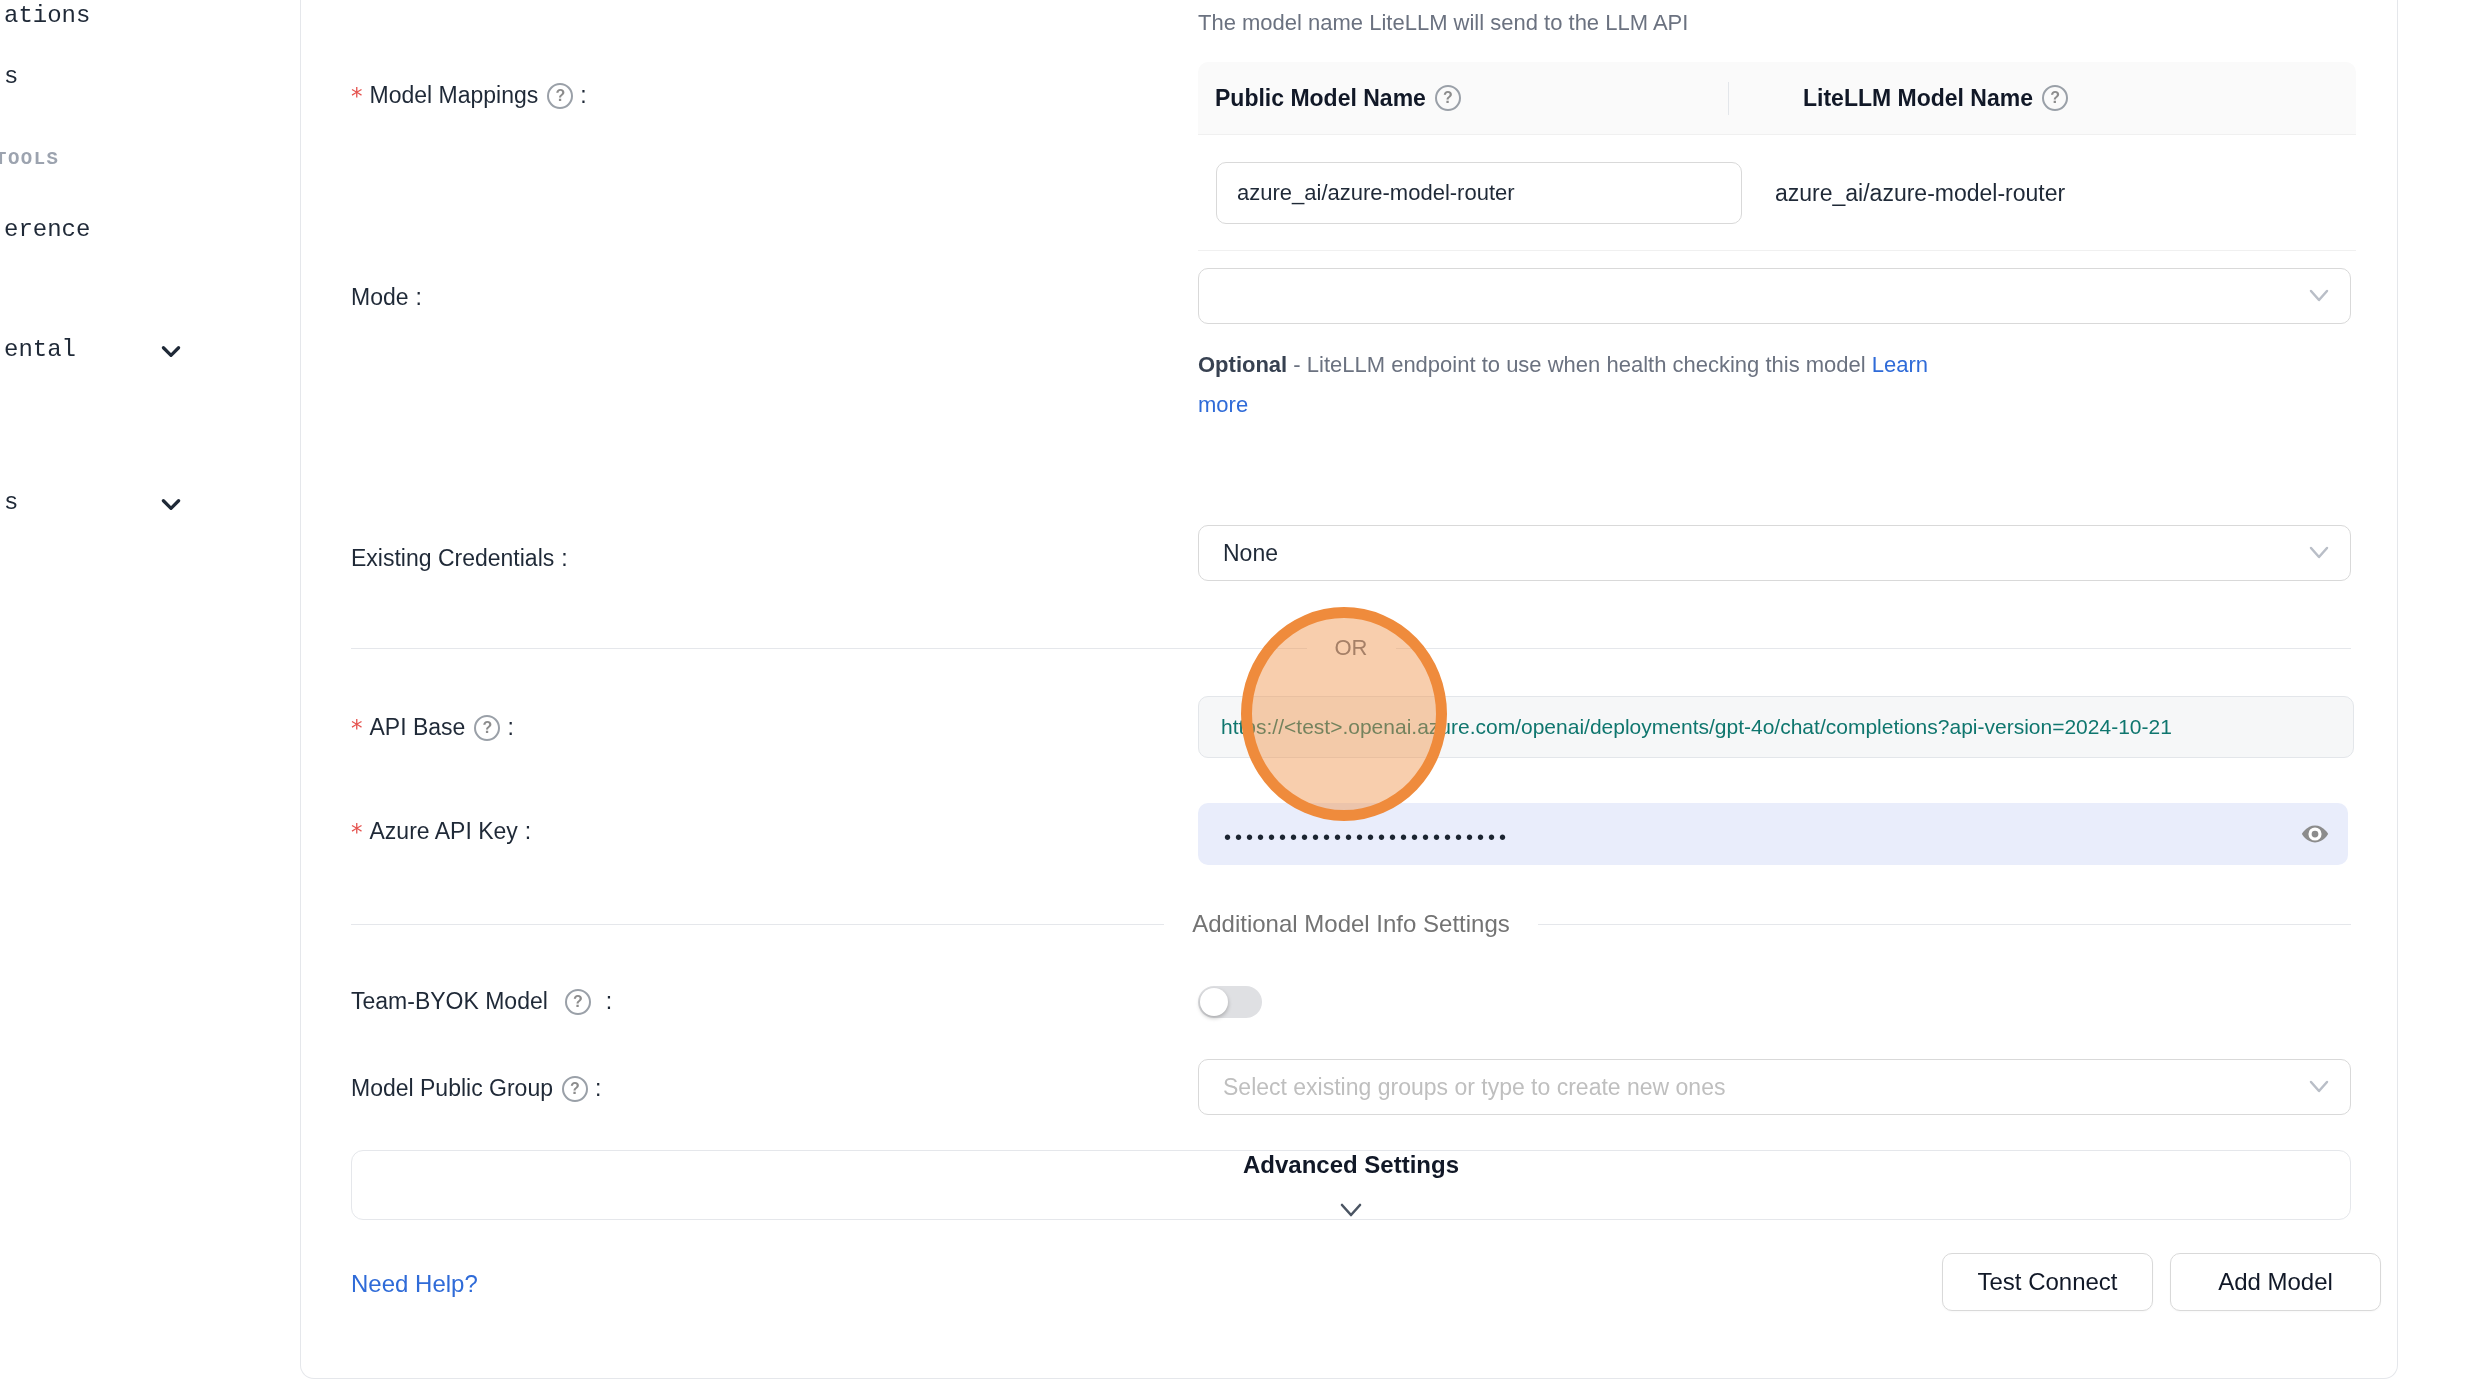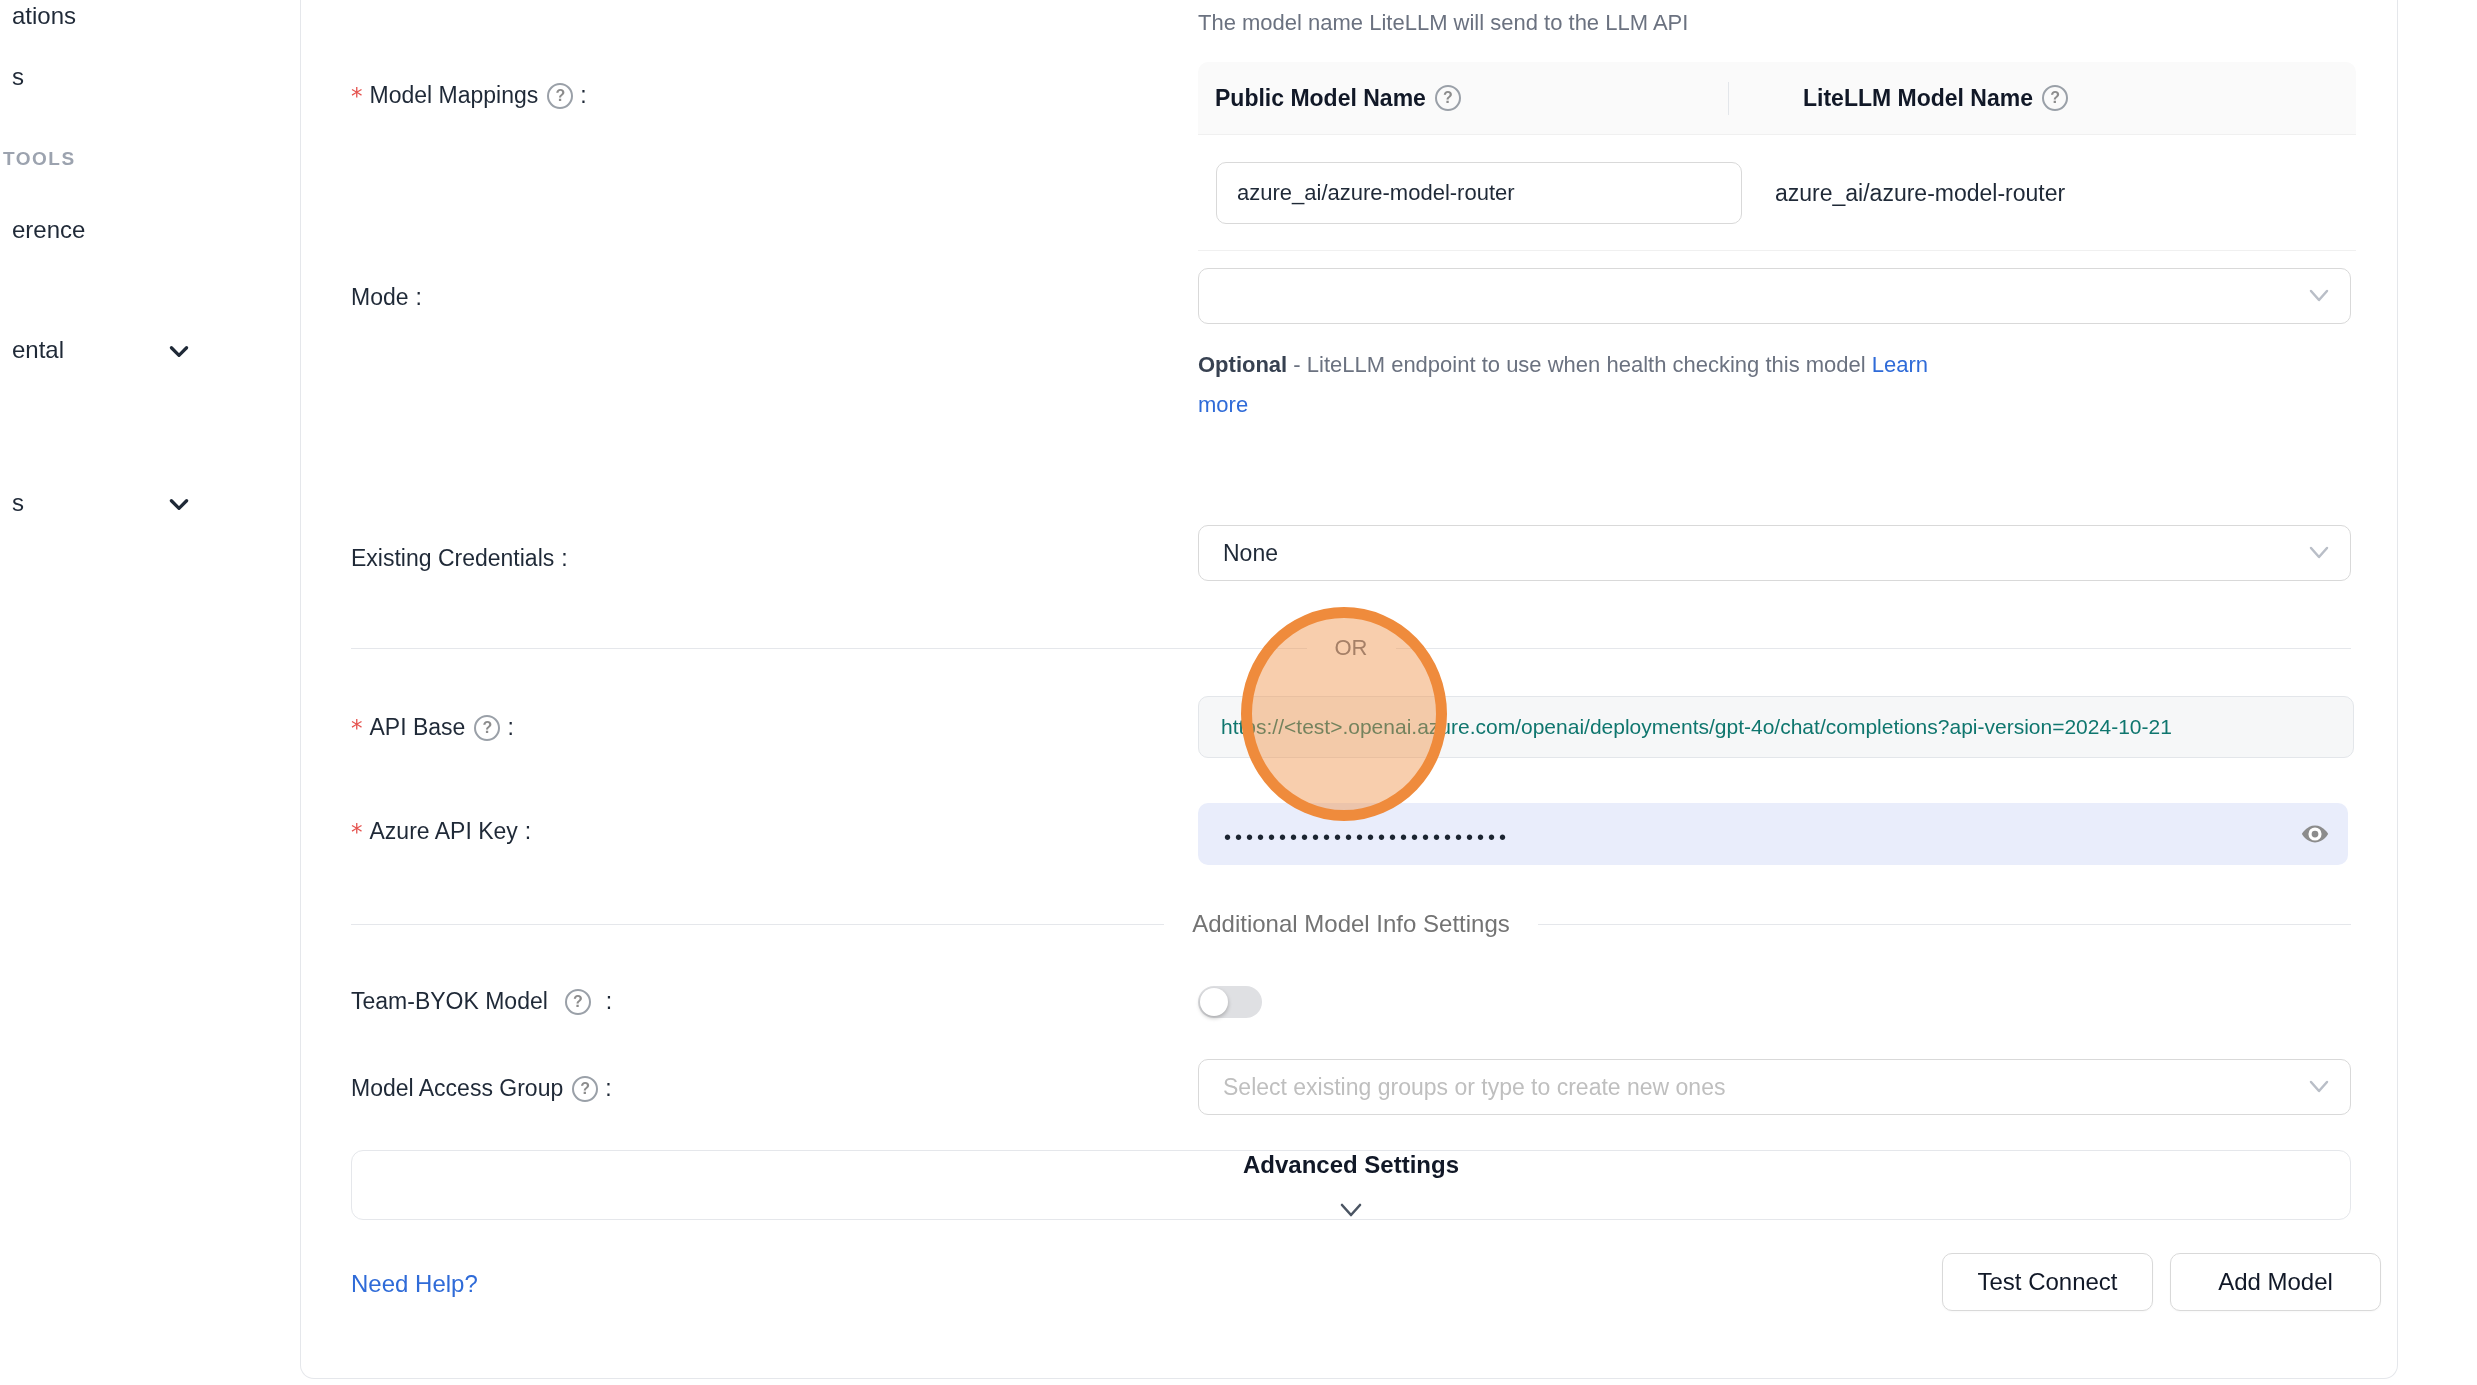--- a/index.html
+++ b/index.html
@@ -1,21 +1,21 @@
 <!DOCTYPE html>
 <html style="--orange: #ef8b3c; --blue: #2f6bd8; --red: #e5534f; --keybg: #e9edfb;"><head>
 <meta charset="utf-8">
 <style>
   * { margin:0; padding:0; box-sizing:border-box; }
   html,body { background:#fff; }
   body { font-family:"Liberation Sans", sans-serif; color:#1f2937; }
   .canvas { position:relative; width:2477px; height:1385px; overflow:hidden; background:#fff; }
 
   
-  .sidebar { position:absolute; left:12px; top:0; width:300px; height:1385px; background:#fff; }
+  .sidebar { position:absolute; left:4px; top:0; width:300px; height:1385px; background:#fff;font-family:Liberation Mono, monospace; }
   .side-item { position:absolute; font-size:24px; color:#1f2937; white-space:nowrap; }
   .side-section { position:absolute; font-size:19px; font-weight:700; color:#9ca3af; letter-spacing:1.5px; white-space:nowrap; }
   .side-chevron { position:absolute; width:26px; height:26px; }
 
   
   .card { position:absolute; left:300px; top:-20px; width:2098px; height:1399px;
           border:1px solid #e5e7eb; border-top:none; border-radius:0 0 14px 14px; background:#fff; }
 
   .abs { position:absolute; }
   .muted { color:#6b7280; }
@@ -199,21 +199,21 @@
   <div class="label-row" style="top:988px;gap:8px;">
     <span>Team-BYOK Model</span>
     <span class="qicon">?</span>
     <span class="colon">:</span>
   </div>
   <div class="switch" style="top:986px;">
     <div class="knob"></div>
   </div>
 
   <div class="label-row" style="top:1075px;">
-    <span>Model Access Group</span>
+    <span>Model Public Group</span>
     <span class="qicon">?</span>
     <span class="colon">:</span>
   </div>
   <div class="control select" style="top:1059px;">
     <span class="placeholder">Select existing groups or type to create new ones</span>
     <svg class="chev" width="22" height="16" viewBox="0 0 22 16">
       <polyline points="3,3 11,12 19,3" fill="none" stroke="#b9bec7" stroke-width="2.5" stroke-linecap="round" stroke-linejoin="round"></polyline>
     </svg>
   </div>
 

